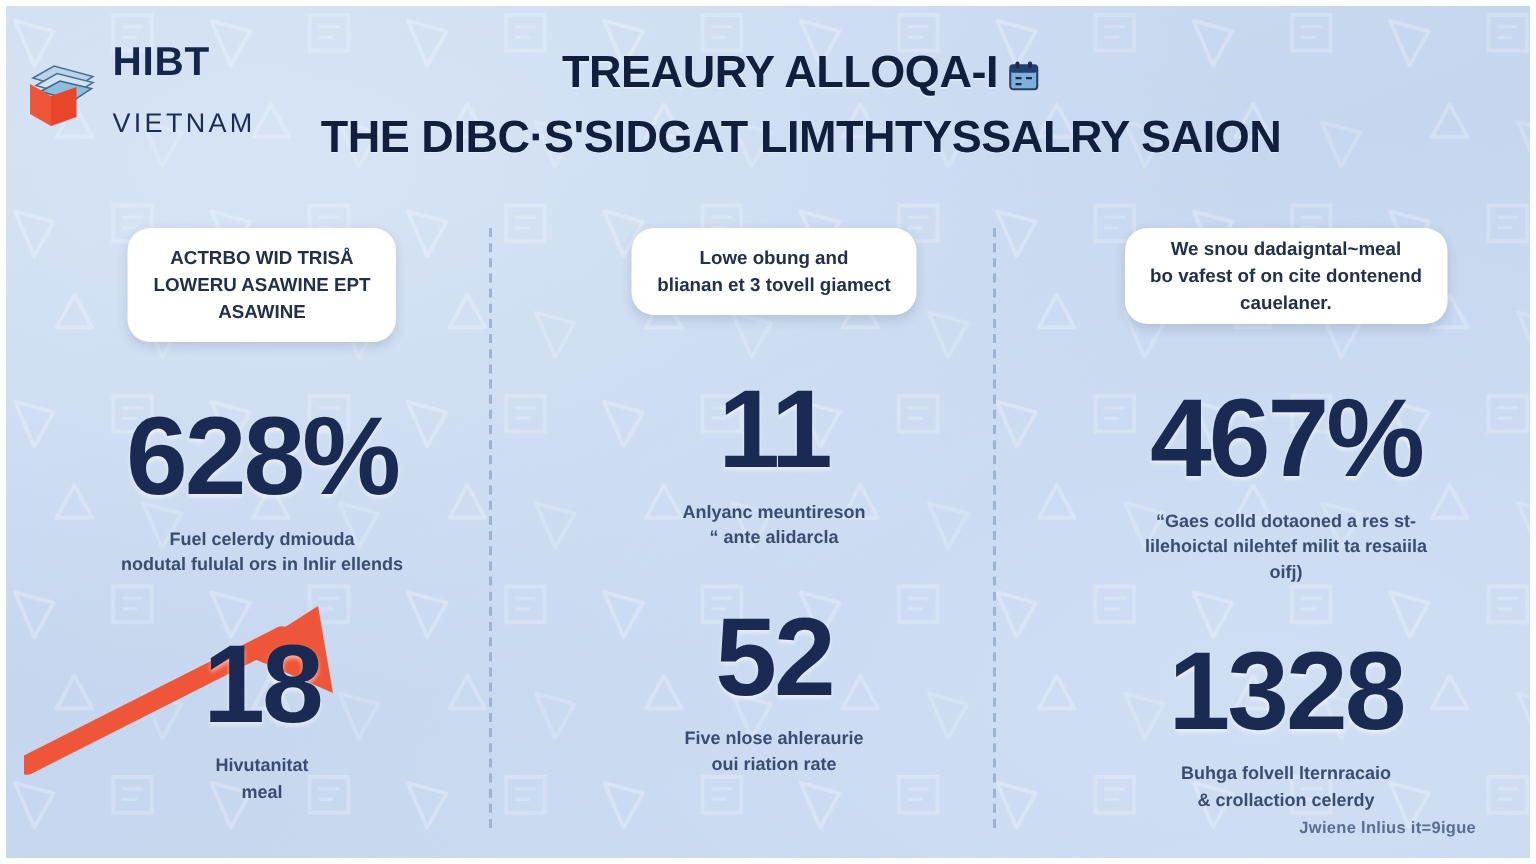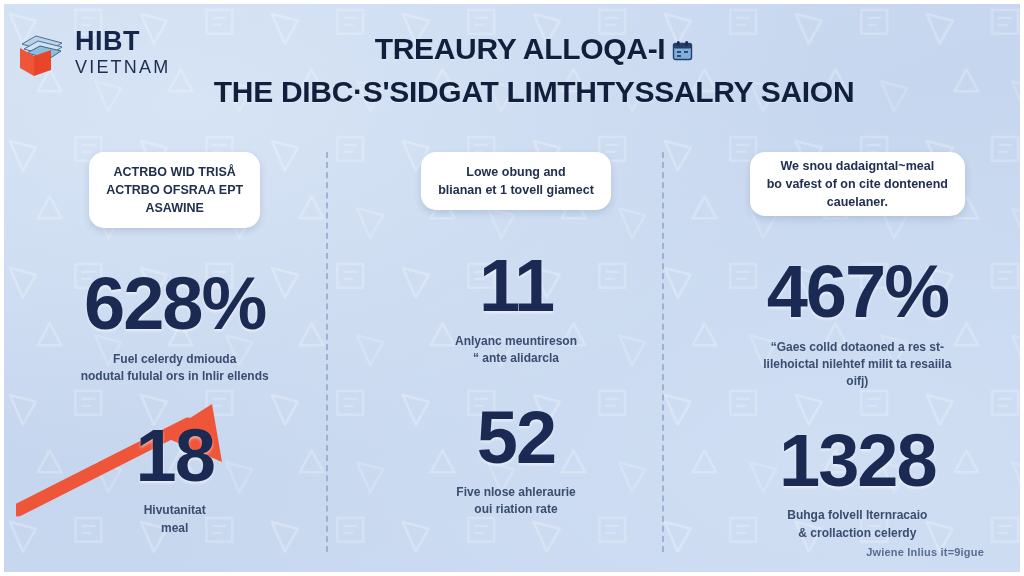--- a/index.html
+++ b/index.html
@@ -66,21 +66,21 @@
   #logo-title {
     font-size: 27px;
     font-weight: bold;
     color: #16264a;
     letter-spacing: 0.5px;
   }
   #logo-sub {
     font-size: 18px;
     color: #1d2d50;
     letter-spacing: 2.2px;
-    margin-top: 3px;
+    margin-top: 18px;
   }
 
   #title-block {
     position: absolute;
     left: 170px;
     top: 24px;
     width: 720px;
     text-align: center;
   }
   .title-line {
@@ -264,21 +264,21 @@
   </div>
 
   <div class="divider" id="divider-1"></div>
   <div class="divider" id="divider-2"></div>
 
   <div id="columns">
 
     <div class="column">
       <div class="card-label">
         <span class="cl-line">ACTRBO WID TRISÅ</span>
-        <span class="cl-line">ACTRBO OFSRAA EPT</span>
+        <span class="cl-line">LOWERU ASAWINE EPT</span>
         <span class="cl-line">ASAWINE</span>
       </div>
 
       <div class="stat-block stat-top">
         <div class="stat-number">628%</div>
         <div class="stat-caption">
           <div class="sc-line">Fuel celerdy dmiouda</div>
           <div class="sc-line">nodutal fululal ors in lnlir ellends</div>
         </div>
       </div>
@@ -292,21 +292,21 @@
         <div class="stat-caption">
           <div class="sc-line">Hivutanitat</div>
           <div class="sc-line">meal</div>
         </div>
       </div>
     </div>
 
     <div class="column">
       <div class="card-label">
         <span class="cl-line">Lowe obung and</span>
-        <span class="cl-line">blianan et 1 tovell giamect</span>
+        <span class="cl-line">blianan et 3 tovell giamect</span>
       </div>
 
       <div class="stat-block stat-top">
         <div class="stat-number">11</div>
         <div class="stat-caption">
           <div class="sc-line">Anlyanc meuntireson</div>
           <div class="sc-line">“ ante alidarcla</div>
         </div>
       </div>
 

